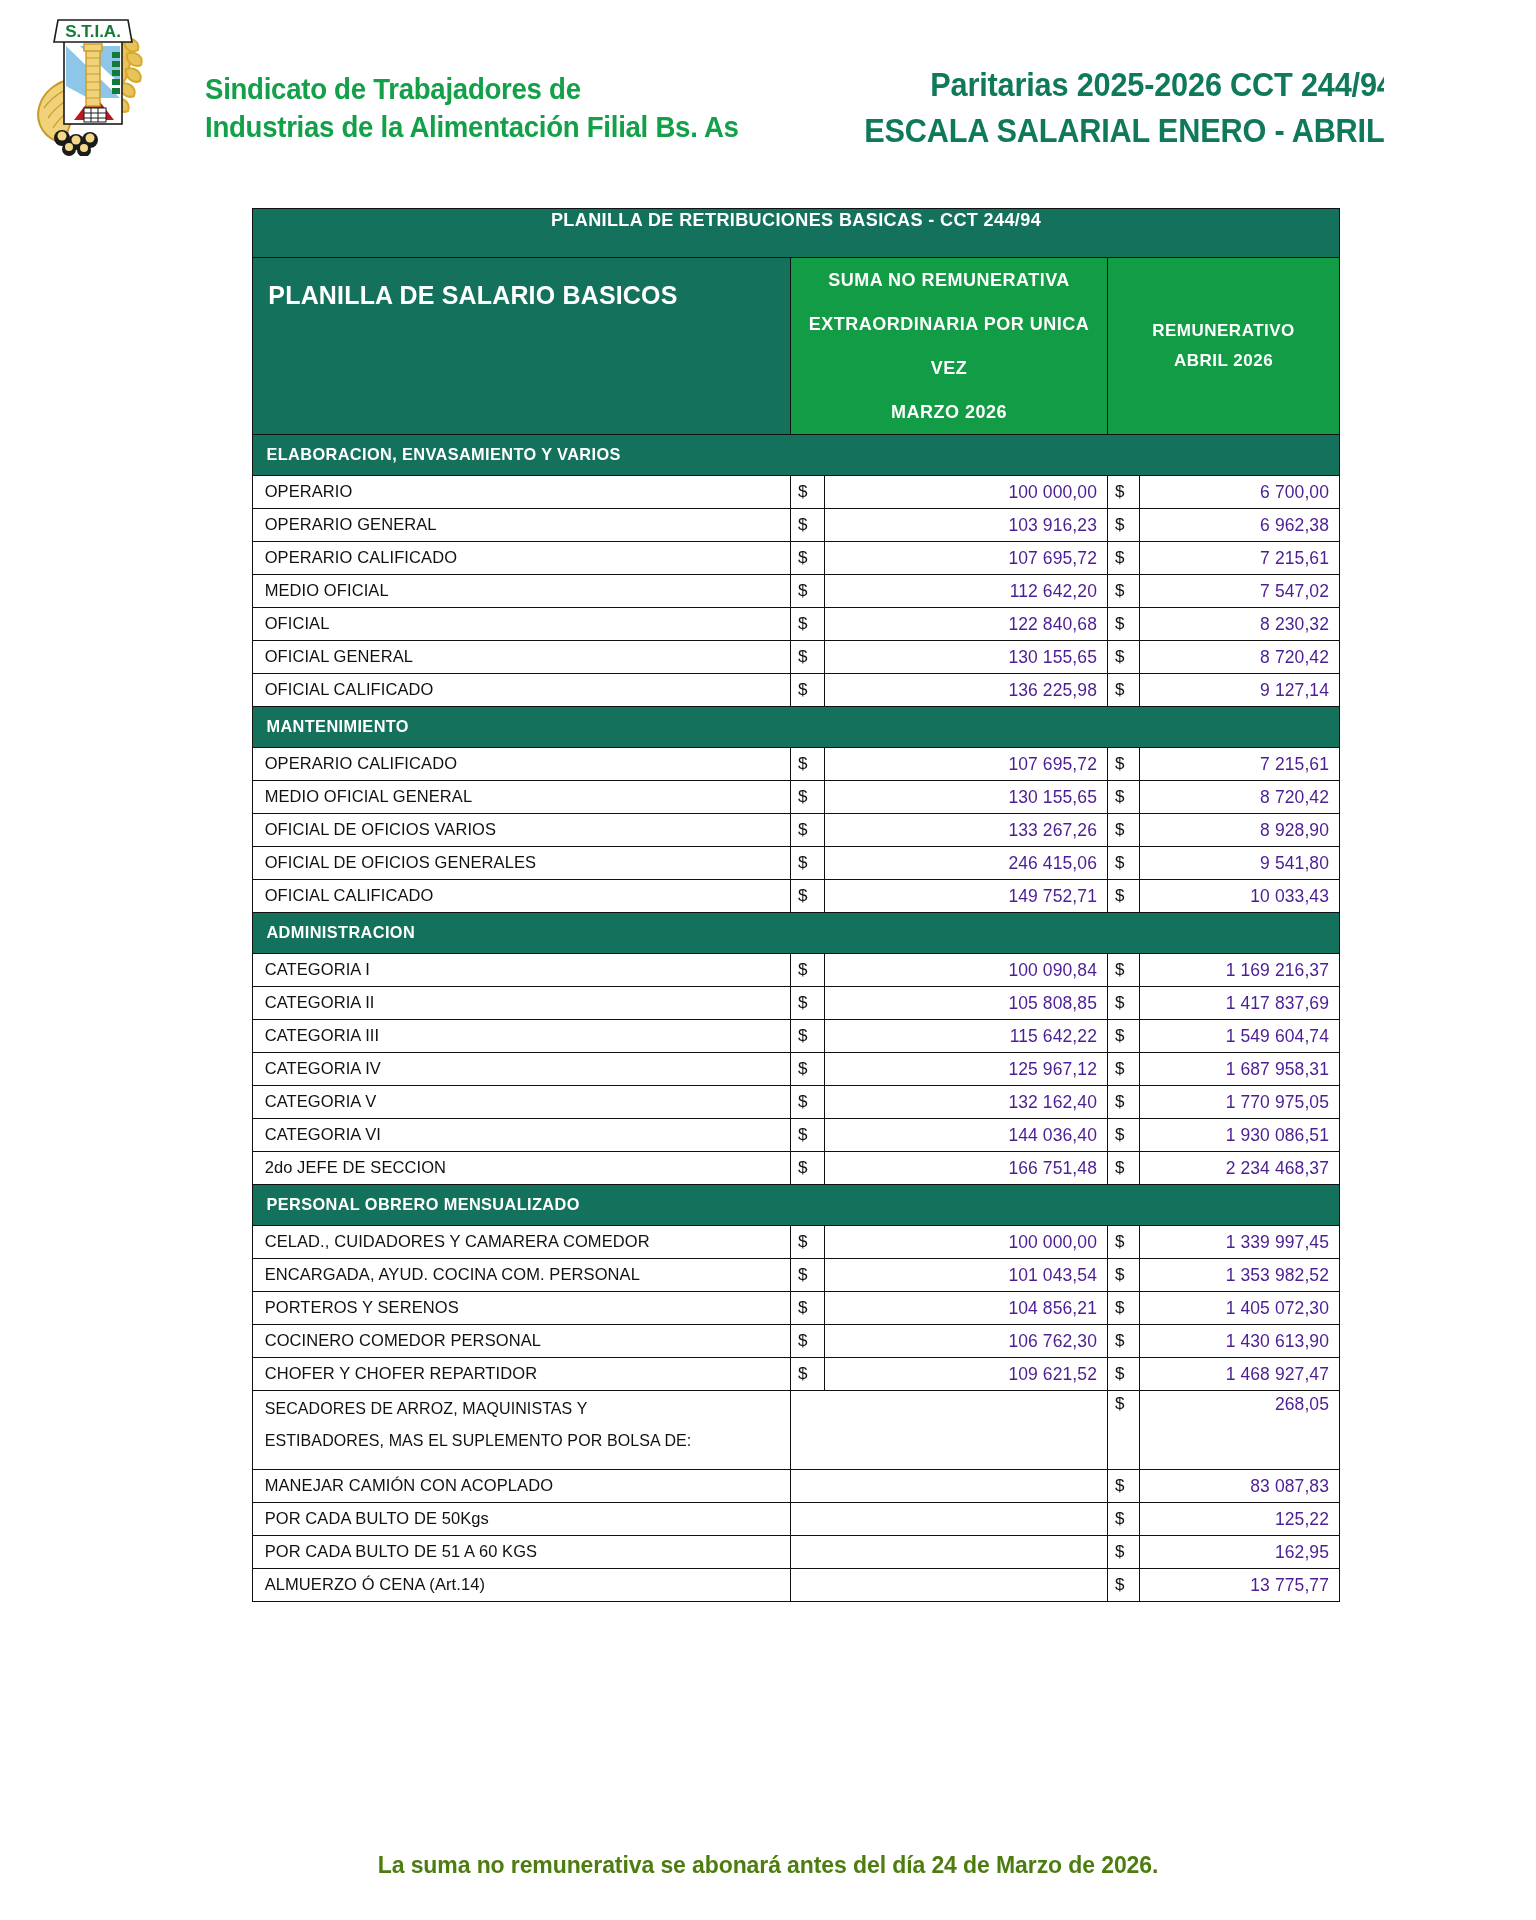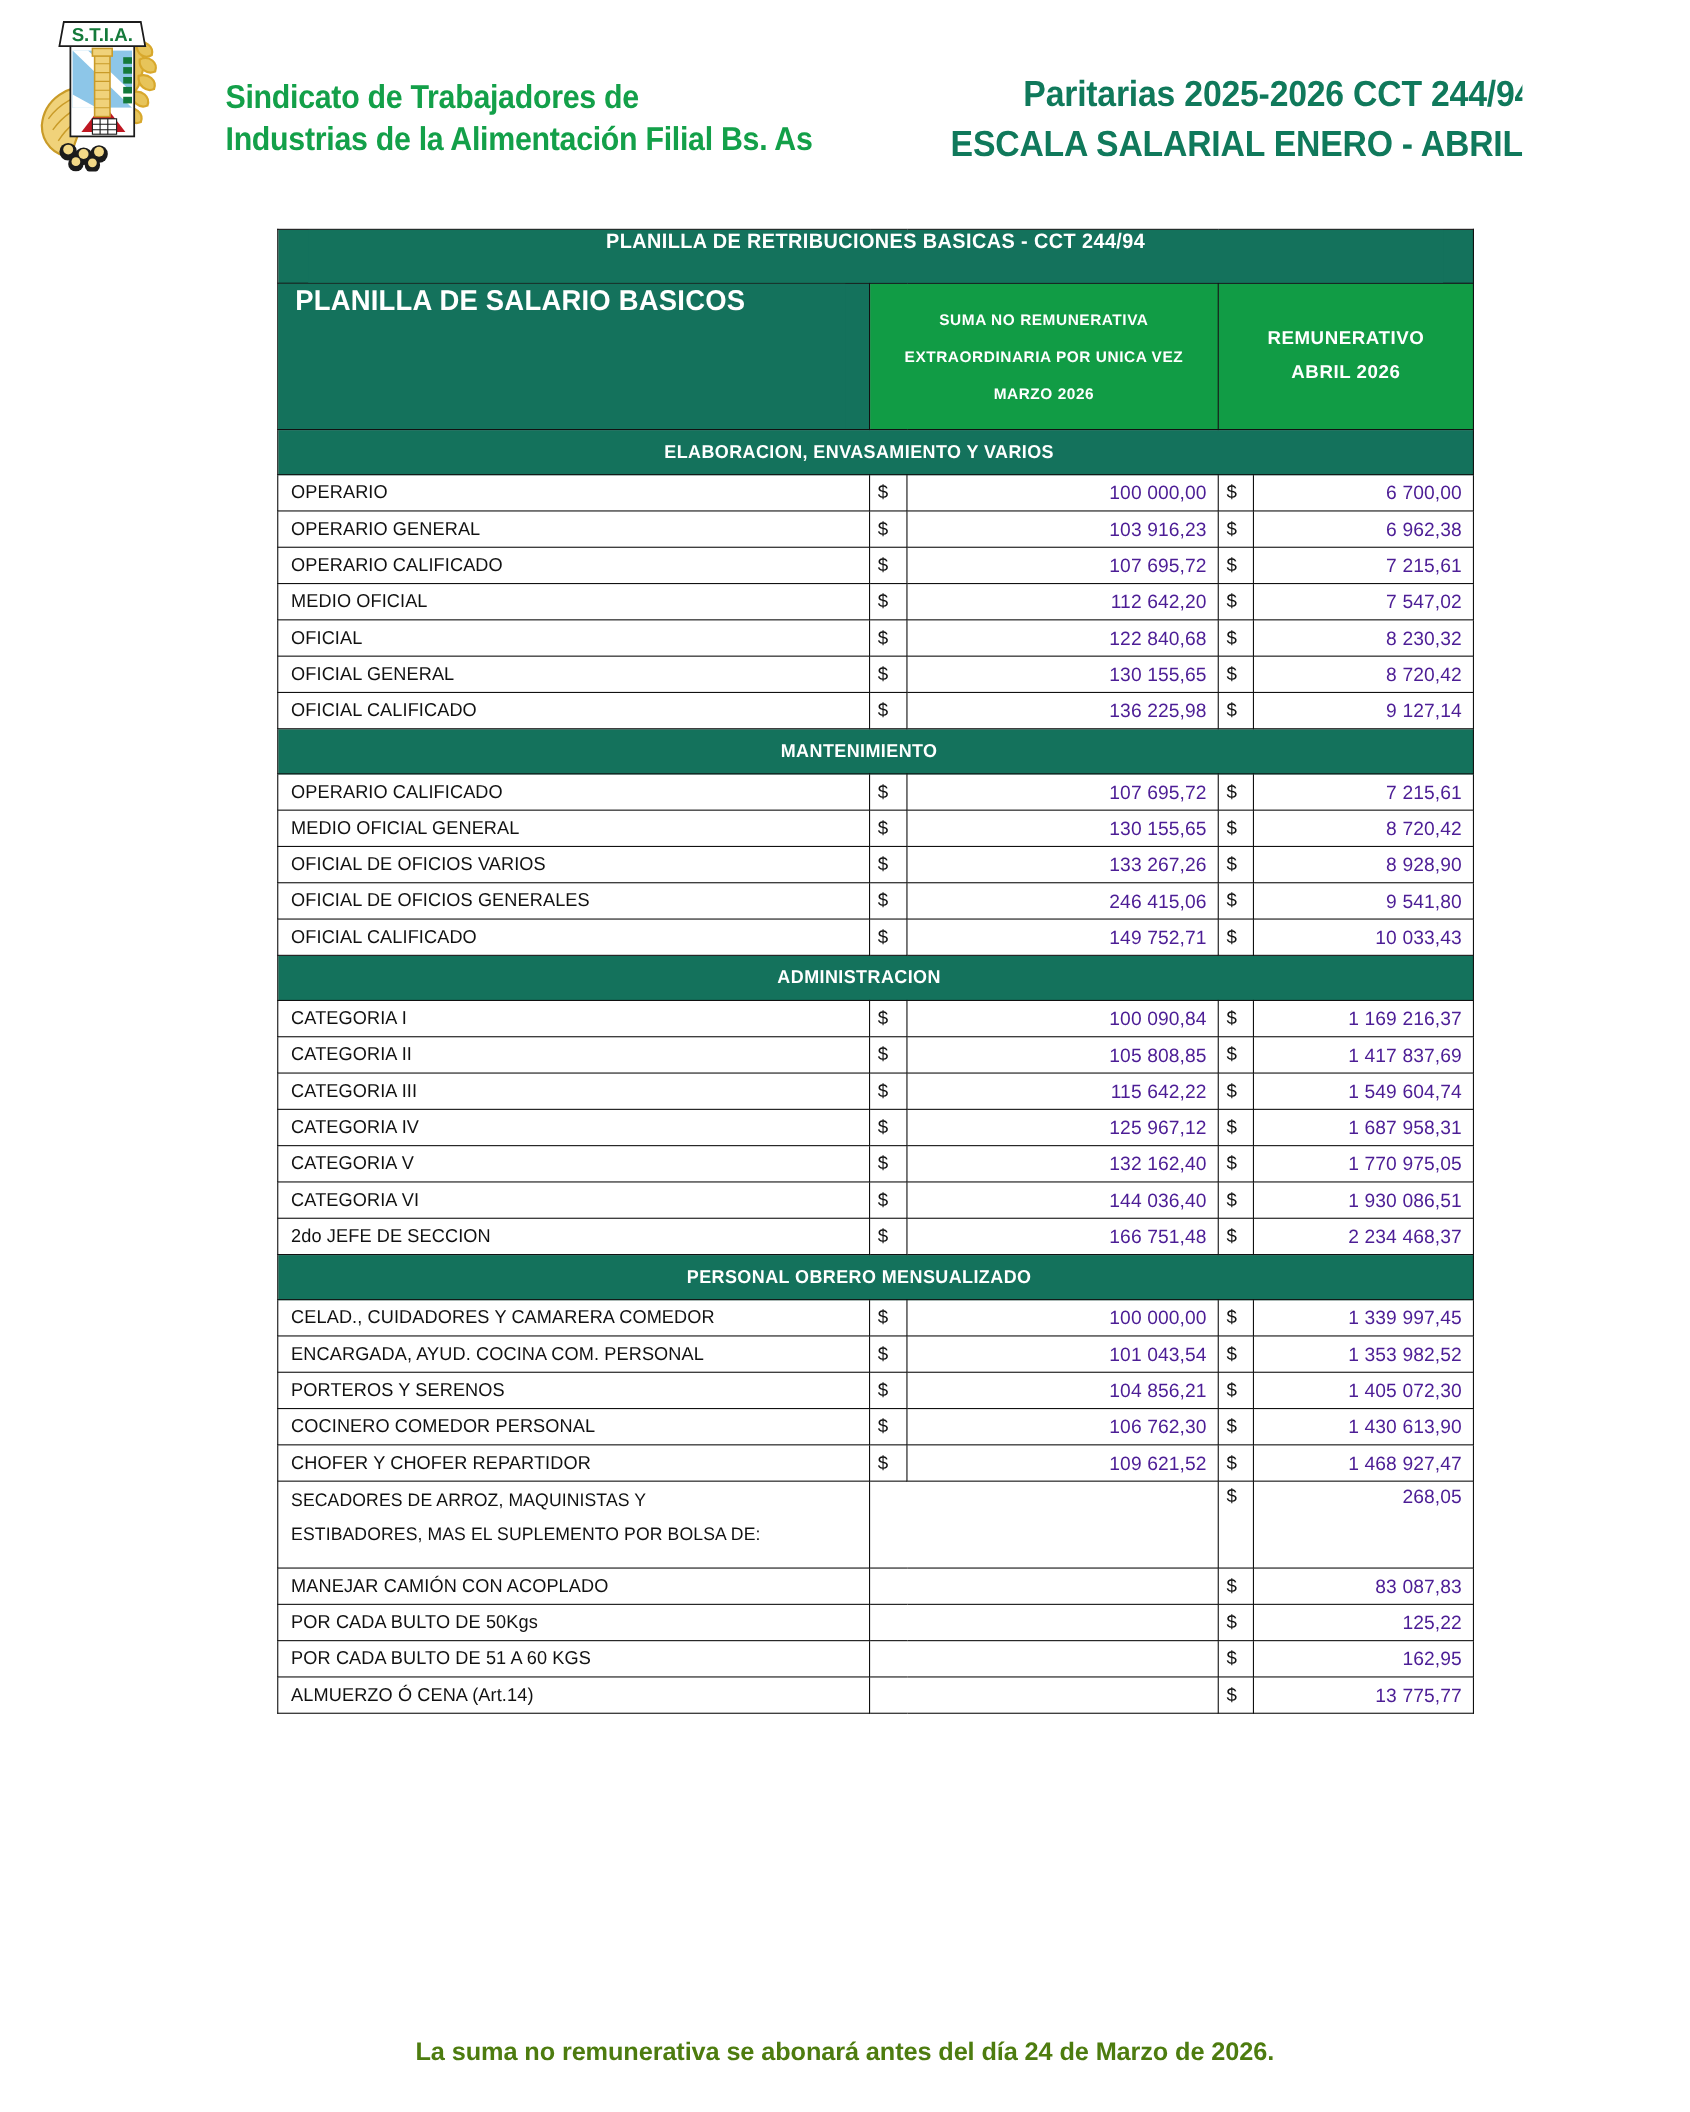--- a/index.html
+++ b/index.html
@@ -97,32 +97,31 @@
     letter-spacing: 0.2px;
     padding: 0 0 0 16px;
     height: 132px;
     transform: scaleX(0.96);
     transform-origin: left center;
   }
   .hdr-mid, .hdr-right {
     background: #119c45;
     color: #fff;
     text-align: center;
-    font-size: 14px;
+    font-size: 18px;
     font-weight: bold;
     letter-spacing: 0.5px;
     line-height: 2.45;
     height: 132px;
   }
   .hdr-right { font-size: 17px; line-height: 1.8; }
   .hdr-pad { padding: 0 6px; }
 
   .section-row td {
     background: #14725c;
-    text-align: center;
   }
   .section-label {
     color: #fff;
     font-size: 17px;
     font-weight: bold;
     letter-spacing: 0.4px;
     padding: 0 0 0 14px;
     height: 40px;
     line-height: 40px;
     transform: scaleX(0.96);

